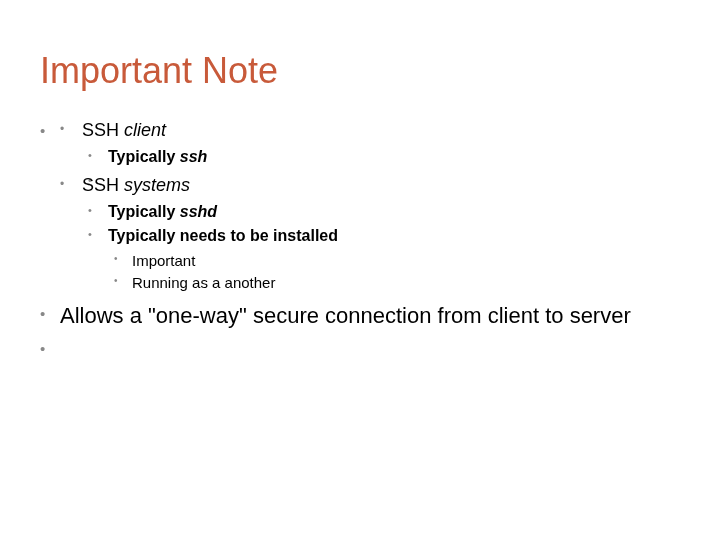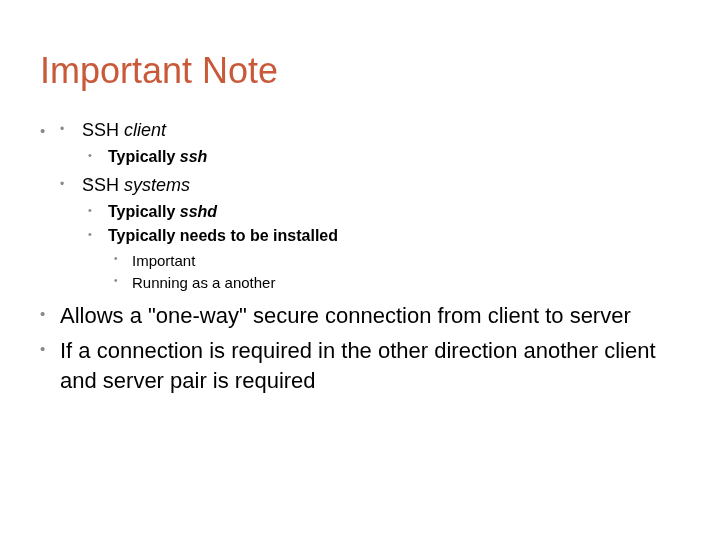--- a/index.html
+++ b/index.html
@@ -143,16 +143,15 @@
       <span>Running as a another</span>
     </li>
 
     <li class="lvl1" style="margin-top:8px;">
       <span class="bullet-dot">•</span>
       <span>Allows a "one-way" secure connection from client to server</span>
     </li>
 
     <li class="lvl1">
       <span class="bullet-dot">•</span>
-      <span>If a connection is required in the other direction another client and server pair is required</span>
     </li>
   </ul>
 </div>
 
 </body></html>

